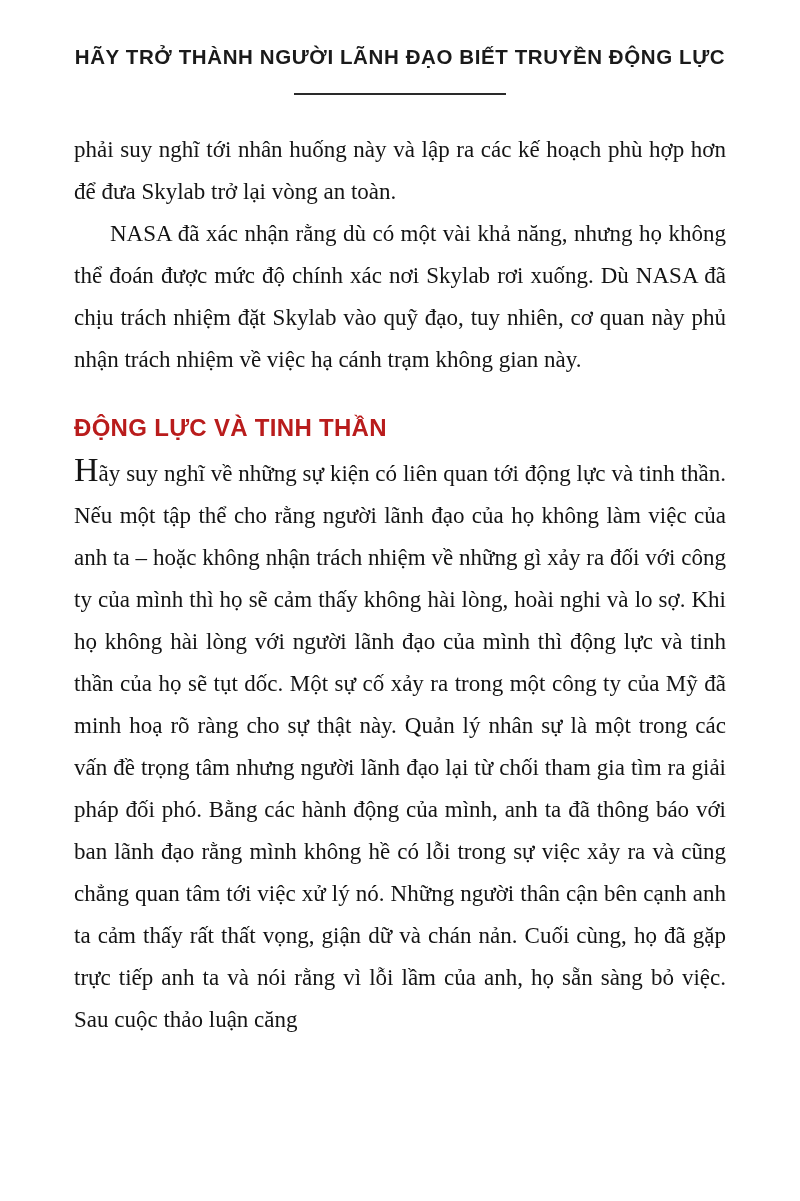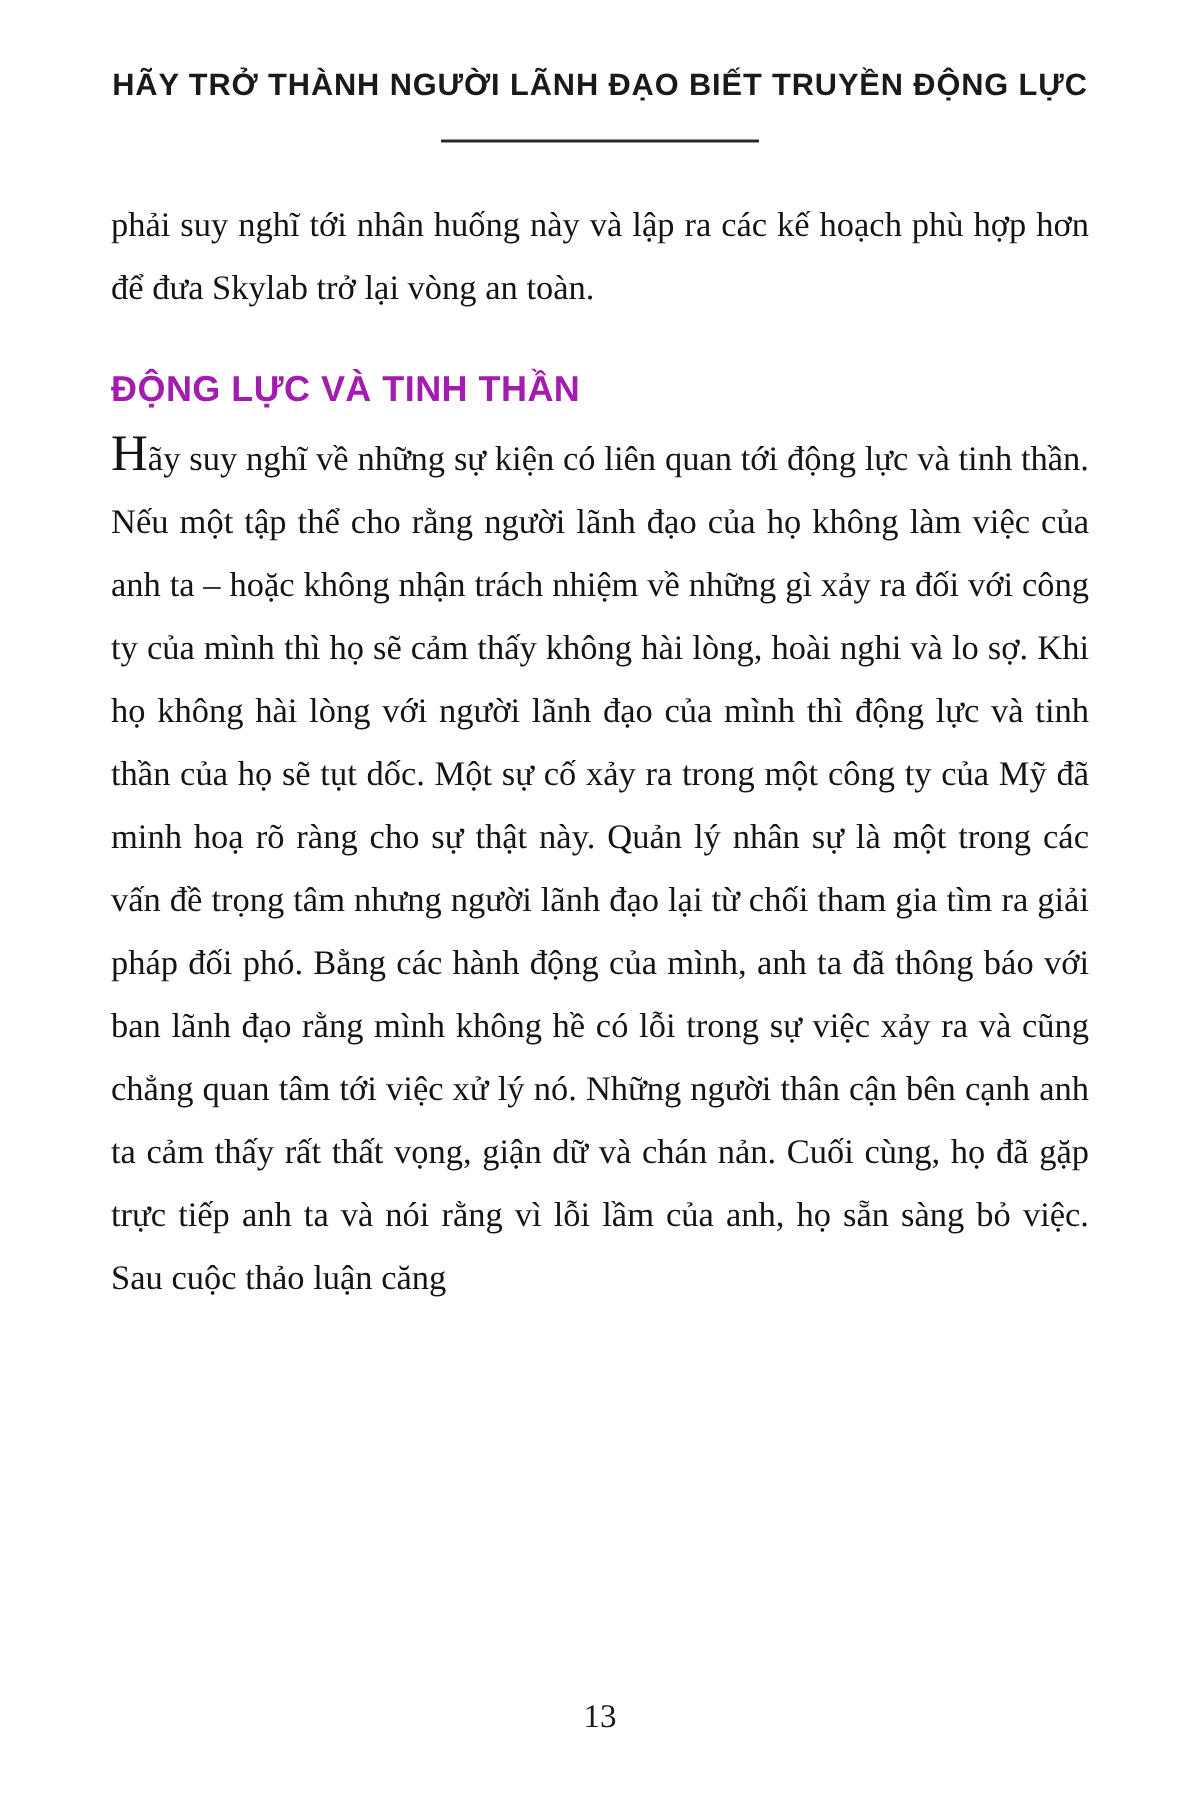--- a/index.html
+++ b/index.html
@@ -42,21 +42,21 @@
     margin: 0;
   }
   .para-indent {
     text-indent: 36px;
   }
   .section-heading {
     font-family: "Liberation Sans", sans-serif;
     font-weight: bold;
     font-size: 24px;
     letter-spacing: 0.3px;
-    color: #a21caf;
+    color: #b91c1c;
     margin: 30px 0 8px 0;
     text-align: left;
     line-height: 34px;
   }
   .lead-letter {
     font-size: 34px;
     line-height: 1;
   }
   .page-footer {
     position: absolute;
@@ -75,22 +75,22 @@
 <div class="page">
 
   <div class="running-header">HÃY TRỞ THÀNH NGƯỜI LÃNH ĐẠO BIẾT TRUYỀN ĐỘNG LỰC</div>
 
   <div class="header-rule"></div>
 
   <div class="content">
 
     <p>phải suy nghĩ tới nhân huống này và lập ra các kế hoạch phù hợp hơn để đưa Skylab trở lại vòng an toàn.</p>
 
+    <p class="para-indent">NASA đã xác nhận rằng dù có một vài khả năng, nhưng họ không thể đoán được mức độ chính xác nơi Skylab rơi xuống. Dù NASA đã chịu trách nhiệm đặt Skylab vào quỹ đạo, tuy nhiên, cơ quan này phủ nhận trách nhiệm về việc hạ cánh trạm không gian này.</p>
 
     <h2 class="section-heading">ĐỘNG LỰC VÀ TINH THẦN</h2>
 
     <p><span class="lead-letter">H</span><span>ãy suy nghĩ về những sự kiện có liên quan tới động lực và tinh thần. Nếu một tập thể cho rằng người lãnh đạo của họ không làm việc của anh ta – hoặc không nhận trách nhiệm về những gì xảy ra đối với công ty của mình thì họ sẽ cảm thấy không hài lòng, hoài nghi và lo sợ. Khi họ không hài lòng với người lãnh đạo của mình thì động lực và tinh thần của họ sẽ tụt dốc. Một sự cố xảy ra trong một công ty của Mỹ đã minh hoạ rõ ràng cho sự thật này. Quản lý nhân sự là một trong các vấn đề trọng tâm nhưng người lãnh đạo lại từ chối tham gia tìm ra giải pháp đối phó. Bằng các hành động của mình, anh ta đã thông báo với ban lãnh đạo rằng mình không hề có lỗi trong sự việc xảy ra và cũng chẳng quan tâm tới việc xử lý nó. Những người thân cận bên cạnh anh ta cảm thấy rất thất vọng, giận dữ và chán nản. Cuối cùng, họ đã gặp trực tiếp anh ta và nói rằng vì lỗi lầm của anh, họ sẵn sàng bỏ việc. Sau cuộc thảo luận căng</span></p>
 
   </div>
 
-  <div class="page-footer">13</div>
 
 </div>
 
 </body></html>

